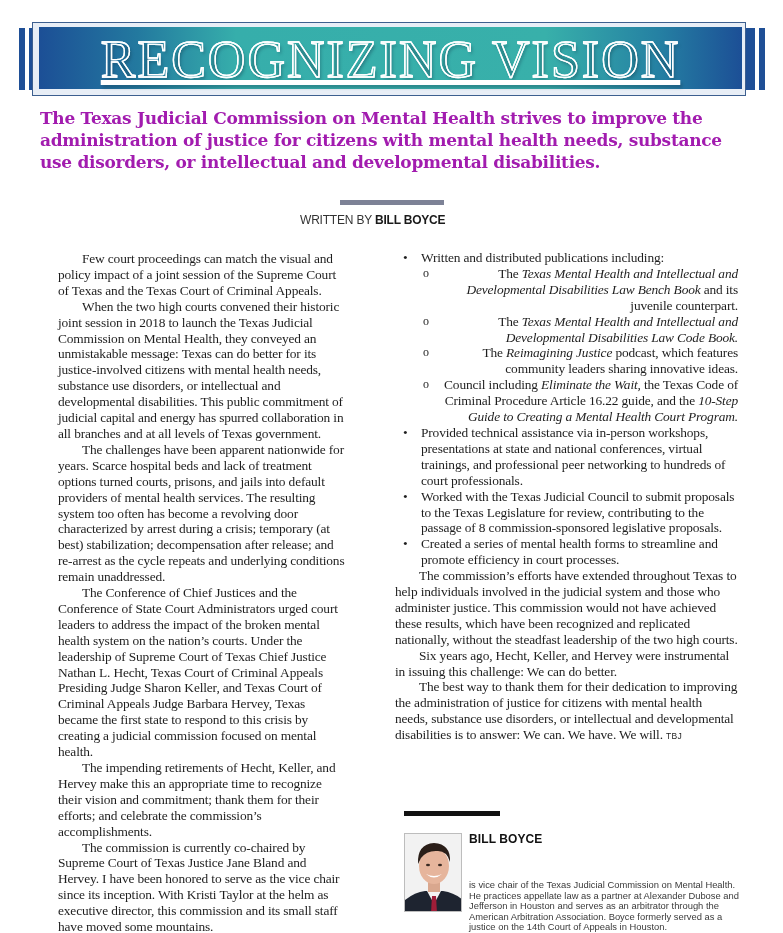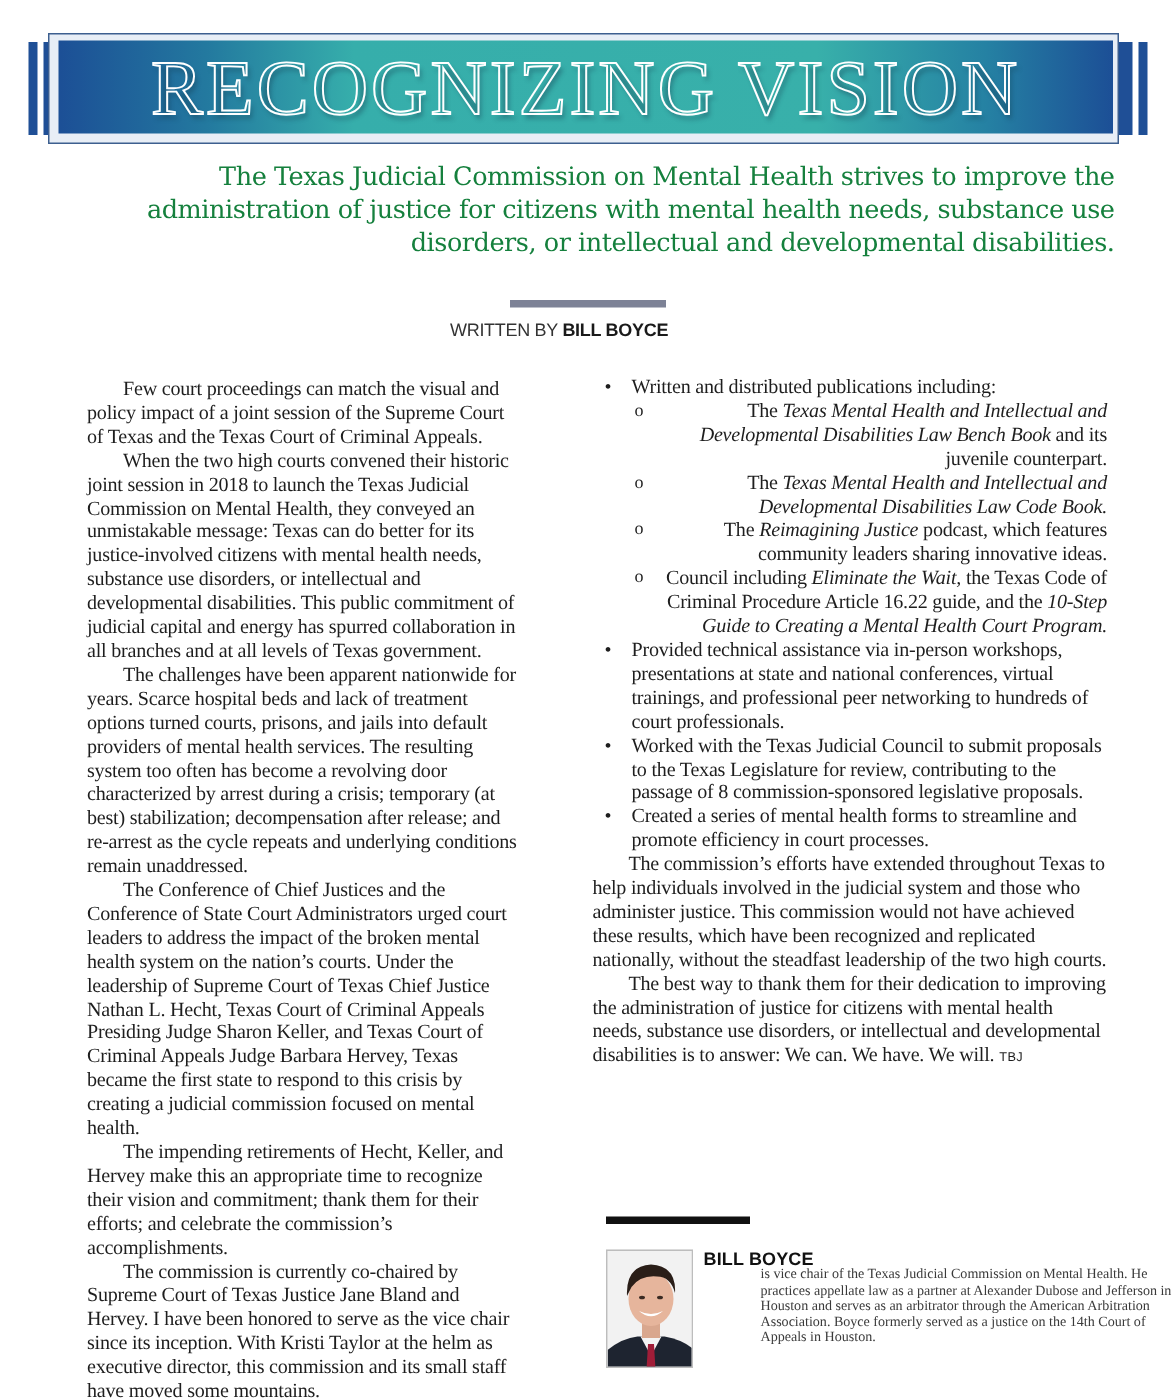--- a/index.html
+++ b/index.html
@@ -10,25 +10,25 @@
   .bar { position: absolute; top: 8px; height: 62px; background: #1f4f96; }
   .bar.l1 { left: 19px; width: 6px; }
   .bar.l2 { left: 29px; width: 9px; }
   .bar.r1 { left: 746px; width: 9px; }
   .bar.r2 { left: 759px; width: 6px; }
   .frame { position: absolute; left: 32px; top: 2px; width: 714px; height: 74px; border: 1px solid #3d5f8f; background: #e8eef6; box-sizing: border-box; }
   .banner { position: absolute; left: 39px; top: 7px; width: 703px; height: 62px;
     background: linear-gradient(90deg, #1c4f96 0%, #23799f 14%, #36aeab 28%, #38b0aa 72%, #2581a3 88%, #1c4f96 100%);
     display: flex; align-items: center; justify-content: center; box-sizing: border-box; }
   .banner-title { font-family: "Liberation Serif", serif; font-size: 52px; letter-spacing: 2px; color: transparent;
-    -webkit-text-stroke: 1.3px #ffffff; text-shadow: 2px 3px 3px rgba(20,60,80,0.35); line-height: 1; margin-top: 4px; }
+    -webkit-text-stroke: 1.3px #ffffff; text-shadow: 2px 3px 3px rgba(20,60,80,0.35); line-height: 1; margin-top: 4px; text-decoration: underline; }
 
   
-  .deck { position: absolute; left: 40px; top: 107px; width: 703px; text-align: right; font-family: "DejaVu Serif", serif;
-    font-weight: normal; font-size: 17px; line-height: 22px; color: #15803d; letter-spacing: -0.3px; }
+  .deck { position: absolute; left: 40px; top: 107px; width: 703px; text-align: left; font-family: "DejaVu Serif", serif;
+    font-weight: bold; font-size: 17px; line-height: 22px; color: #a21caf; letter-spacing: -0.3px; }
 
   .byline-rule { position: absolute; left: 340px; top: 200px; width: 104px; height: 5px; background: #7d8296; }
   .byline { position: absolute; left: 300px; top: 213px; width: 183px; text-align: left; font-family: "Liberation Sans", sans-serif; font-size: 12px; color: #333; letter-spacing: -0.2px; }
   .byline b { font-weight: bold; color: #1a1a1a; }
 
   
   .col { position: absolute; font-size: 13.4px; line-height: 15.9px; color: #1e1e1e; letter-spacing: -0.15px; }
   .col-left { left: 58px; top: 251px; width: 290px; }
   .col-right { left: 403px; top: 250px; width: 335px; }
   .col p { margin: 0; text-indent: 24px; }
@@ -42,21 +42,21 @@
   .col-right ul.bul > li { padding-left: 18px; }
   .col-right ul.bul > li::before { left: 0; }
   .col-right .tail { margin-left: -8px; }
   i { font-style: italic; }
   .tbj { font-family: "Liberation Sans", sans-serif; font-weight: normal; font-size: 8.5px; letter-spacing: 0.3px; }
 
   
   .author-rule { position: absolute; left: 404px; top: 811px; width: 96px; height: 5px; background: #111; }
   .photo { position: absolute; left: 404px; top: 833px; width: 58px; height: 79px; border: 1px solid #bdbdbd; box-sizing: border-box; background: #f1f1f1; overflow: hidden; }
   .author-name { position: absolute; left: 469px; top: 832px; font-family: "Liberation Sans", sans-serif; font-weight: bold; font-size: 12px; color: #111; letter-spacing: 0.1px; }
-  .author-bio { position: absolute; left: 469px; top: 845px; width: 275px; font-family: Liberation Serif, serif; font-size: 9.4px; line-height: 10.6px; color: #3a3a3a; margin-left: 38px; }
+  .author-bio { position: absolute; left: 469px; top: 880px; width: 275px; font-family: Liberation Sans, sans-serif; font-size: 9.4px; line-height: 10.6px; color: #3a3a3a; }
 </style>
 </head>
 <body>
 
 <div class="banner-wrap">
   <div class="bar l1"></div>
   <div class="bar l2"></div>
   <div class="frame"></div>
   <div class="banner">
     <div class="banner-title">RECOGNIZING VISION</div>
@@ -92,20 +92,21 @@
         <li><span>The </span><i>Reimagining Justice</i><span> podcast, which features community leaders sharing innovative ideas.</span></li>
         <li><span>Council including </span><i>Eliminate the Wait,</i><span> the Texas Code of Criminal Procedure Article 16.22 guide, and the </span><i>10-Step Guide to Creating a Mental Health Court Program.</i></li>
       </ul>
     </li>
     <li>Provided technical assistance via in-person workshops, presentations at state and national conferences, virtual trainings, and professional peer networking to hundreds of court professionals.</li>
     <li>Worked with the Texas Judicial Council to submit proposals to the Texas Legislature for review, contributing to the passage of 8 commission-sponsored legislative proposals.</li>
     <li>Created a series of mental health forms to streamline and promote efficiency in court processes.</li>
   </ul>
   <div class="tail">
     <p>The commission’s efforts have extended throughout Texas to help individuals involved in the judicial system and those who administer justice. This commission would not have achieved these results, which have been recognized and replicated nationally, without the steadfast leadership of the two high courts.</p>
+    <p>Six years ago, Hecht, Keller, and Hervey were instrumental in issuing this challenge: We can do better.</p>
     <p><span>The best way to thank them for their dedication to improving the administration of justice for citizens with mental health needs, substance use disorders, or intellectual and developmental disabilities is to answer: We can. We have. We will.</span> <span class="tbj">TBJ</span></p>
   </div>
 </div>
 
 <div class="author-rule"></div>
 <div class="photo">
   <svg width="58" height="79" viewBox="0 0 58 79">
     <rect width="58" height="79" fill="#f2f2f2"></rect>
     <path d="M0 79 L0 66 Q10 58 20 57 L38 57 Q50 59 58 66 L58 79 Z" fill="#1e2430"></path>
     <path d="M22 57 L29 70 L36 57 Z" fill="#f4f4f4"></path>

